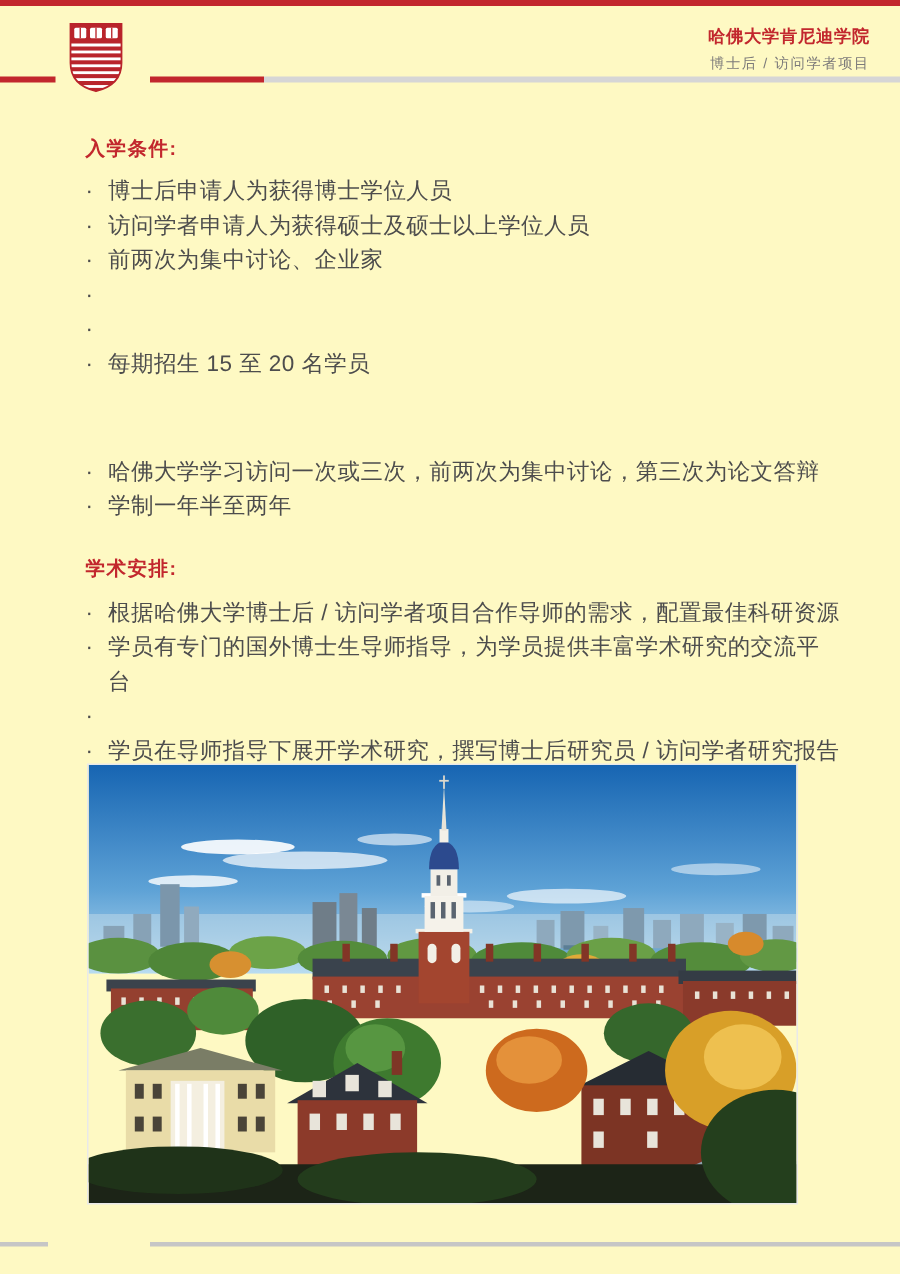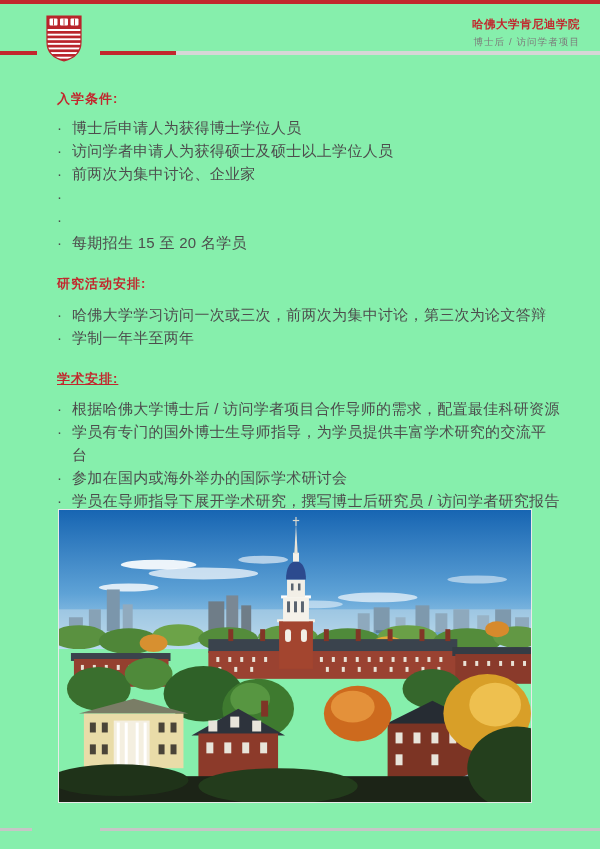--- a/index.html
+++ b/index.html
@@ -1,17 +1,17 @@
 <!DOCTYPE html>
 <html><head>
 <meta charset="utf-8">
 <style>
   html,body{margin:0;padding:0;background:#ffffff;}
   .page{
-    position:relative;width:600px;height:849px;background:#86efac;overflow:hidden;
+    position:relative;width:600px;height:849px;background:#fef9c3;overflow:hidden;
     font-family:"Liberation Sans","DejaVu Sans",sans-serif;
   }
   
   .topbar{position:absolute;left:0;top:0;width:600px;height:4px;background:#c2272d;}
   
   .rule{position:absolute;height:4px;top:51px;}
   .rule.red{background:#c2272d;}
   .rule.gray{background:#d6d6d6;}
   .r1{left:0;width:37px;}
   .r2{left:100px;width:76px;}
@@ -22,21 +22,21 @@
   .brand{position:absolute;right:20px;top:17px;text-align:right;}
   .brand-title{font-size:11.5px;font-weight:bold;color:#c2272d;letter-spacing:.5px;}
   .brand-sub{font-size:9.5px;color:#7c7a7a;letter-spacing:1.1px;margin-top:4px;}
   
   .sec-h{position:absolute;left:57px;font-size:13px;line-height:22px;font-weight:bold;color:#c2272d;letter-spacing:1px;}
   .sec-list{position:absolute;left:57px;right:40px;margin:0;padding:0;list-style:none;}
   .sec-list li{display:flex;align-items:flex-start;font-size:15px;line-height:23px;color:#4d4d4d;letter-spacing:.3px;}
   .sec-list .dot{width:15px;flex:0 0 15px;color:#4d4d4d;}
   .h1{top:88px;} .l1{top:116px;}
   .h2{top:273px;} .l2{top:303px;}
-  .h3{top:368px;text-decoration:underline;} .l3{top:397px;}
+  .h3{top:368px;} .l3{top:397px;}
   
   .photo{position:absolute;left:58px;top:509px;width:474px;height:294px;border:1px solid #e9e9e9;box-sizing:border-box;overflow:hidden;}
   .photo svg{display:block;width:100%;height:100%;}
   
   .brule{position:absolute;height:3px;top:828px;background:#c6c6c6;}
   .b1{left:0;width:32px;}
   .b2{left:100px;width:500px;}
 </style>
 </head>
 <body>
@@ -107,21 +107,20 @@
       </li>
     <li>
         <span class="dot">·</span>
       </li>
     <li>
         <span class="dot">·</span>
         <span>每期招生 15 至 20 名学员</span>
       </li>
   </ul>
 
-  <div class="sec-h h2">研究活动安排:</div>
   <ul class="sec-list l2">
     <li>
         <span class="dot">·</span>
         <span>哈佛大学学习访问一次或三次，前两次为集中讨论，第三次为论文答辩</span>
       </li>
     <li>
         <span class="dot">·</span>
         <span>学制一年半至两年</span>
       </li>
   </ul>
@@ -131,21 +130,20 @@
     <li>
         <span class="dot">·</span>
         <span>根据哈佛大学博士后 / 访问学者项目合作导师的需求，配置最佳科研资源</span>
       </li>
     <li>
         <span class="dot">·</span>
         <span>学员有专门的国外博士生导师指导，为学员提供丰富学术研究的交流平台</span>
       </li>
     <li>
         <span class="dot">·</span>
-        <span>参加在国内或海外举办的国际学术研讨会</span>
       </li>
     <li>
         <span class="dot">·</span>
         <span>学员在导师指导下展开学术研究，撰写博士后研究员 / 访问学者研究报告</span>
       </li>
   </ul>
 
   <div class="photo" title="哈佛大学校园秋景鸟瞰">
     <svg viewBox="0 0 474 294" preserveAspectRatio="none" xmlns="http://www.w3.org/2000/svg">
       <defs>

